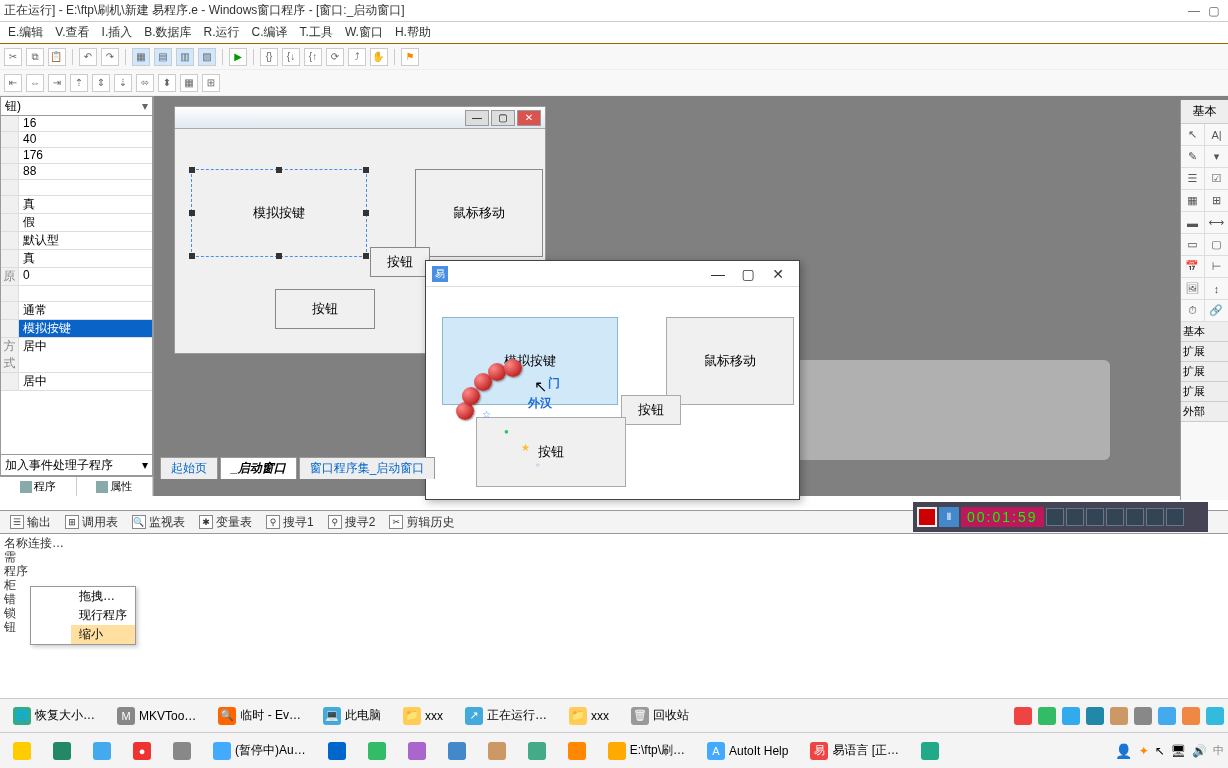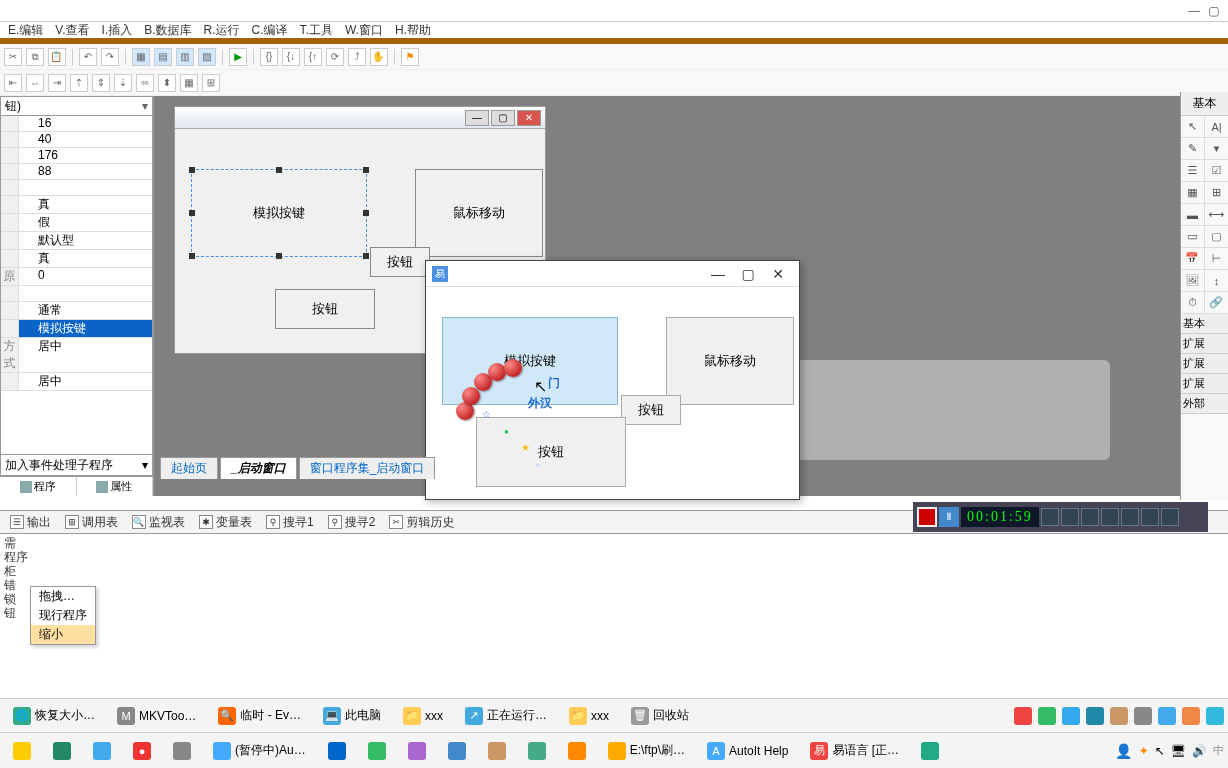--- a/index.html
+++ b/index.html
@@ -4,41 +4,41 @@
 <style>
 * { box-sizing: border-box; margin: 0; padding: 0; font-family: "Microsoft YaHei", "SimSun", sans-serif; }
 body { width: 1228px; height: 768px; background: #fff; overflow: hidden; position: relative; font-size: 12px; }
 
 
 .titlebar { height: 22px; background: #fff; border-bottom: 1px solid #ccc; display: flex; align-items: center; padding: 0 4px; font-size: 12px; color: #333; }
 .titlebar-spacer { flex: 1; }
 .titlebar-btn { width: 20px; text-align: center; color: #666; cursor: pointer; }
 
 
-.menubar { height: 22px; display: flex; align-items: center; padding: 0 2px; border-bottom: 6px solid #a16207; text-align: right; }
+.menubar { height: 22px; display: flex; align-items: center; padding: 0 2px; border-bottom: 1px solid #a16207; text-align: right; }
 .menuitem { padding: 2px 6px; font-size: 12px; color: #333; cursor: pointer; }
 
 
 .toolbar { height: 26px; display: flex; align-items: center; padding: 2px 4px; gap: 4px; border-bottom: 1px solid #eee; background: #f8f8f8; }
 .tbtn { width: 18px; height: 18px; border: 1px solid #ccc; background: #fff; display: inline-flex; align-items: center; justify-content: center; font-size: 10px; color: #666; }
 .tbtn.blue { background: #cfe8ff; }
 .tbtn.green { color: #090; }
 .tsep { width: 1px; height: 16px; background: #ccc; margin: 0 2px; }
 
 
 .main { display: flex; height: 400px; }
 
 
 .left-panel { width: 154px; border-right: 1px solid #999; display: flex; flex-direction: column; }
 .prop-select { height: 20px; border: 1px solid #999; display: flex; align-items: center; padding: 0 4px; font-size: 12px; background: #fff; }
 .prop-select::after { content: "▾"; margin-left: auto; color: #666; }
 .prop-grid { flex: 1; overflow-y: auto; border: 1px solid #999; border-top: none; font-size: 12px; }
 .prop-row { display: flex; border-bottom: 1px solid #ddd; min-height: 16px; }
 .prop-key { width: 18px; border-right: 1px solid #ddd; background: #f0f0f0; text-align: center; color: #888; }
-.prop-val { flex: 1; padding: 0 4px; margin-left: 15px; }
+.prop-val { flex: 1; padding: 0 4px; }
 .prop-row.selected { background: #0a64c8; color: #fff; }
 .prop-footer { border: 1px solid #999; border-top: none; }
 .prop-add { height: 20px; display: flex; align-items: center; padding: 0 4px; font-size: 12px; }
 .prop-add::after { content: "▾"; margin-left: auto; }
 .left-tabs { display: flex; height: 20px; border-top: 1px solid #999; }
 .ltab { flex: 1; display: flex; align-items: center; justify-content: center; gap: 2px; border-right: 1px solid #ccc; font-size: 11px; }
 .ltab-icon { width: 12px; height: 12px; background: #8aa; }
 
 
 .designer-wrap { flex: 1; background: #808080; position: relative; }
@@ -62,62 +62,63 @@
 .run-body { position: relative; height: calc(100% - 26px); }
 .run-ctrl { position: absolute; background: #f0f0f0; border: 1px solid #aaa; display: flex; align-items: center; justify-content: center; font-size: 13px; }
 .run-ctrl.highlight { background: #d0e8f8; border: 1px solid #8bc; }
 .red-ball { position: absolute; width: 18px; height: 18px; border-radius: 50%; background: radial-gradient(circle at 30% 30%, #f88, #a00); box-shadow: 1px 1px 2px rgba(0,0,0,0.4); }
 .cursor-img { position: absolute; font-size: 16px; color: #000; }
 .cursor-label { position: absolute; font-size: 12px; color: #1b6bd6; font-weight: bold; }
 .speech-bubble { position: absolute; left: 680px; top: 360px; width: 430px; height: 100px; background: #c4c4c4; border-radius: 6px; opacity: 0.7; }
 .speech-bubble::after { content: ""; position: absolute; left: -20px; bottom: 20px; border: 12px solid transparent; border-right-color: #c4c4c4; }
 
 
-.right-panel { position: absolute; right: 0; top: 92px; width: 48px; bottom: 268px; border-left: 1px solid #999; background: #f8f8f8; }
+.right-panel { position: absolute; right: 0; top: 100px; width: 48px; bottom: 268px; border-left: 1px solid #999; background: #f8f8f8; }
 .rp-header { font-size: 12px; padding: 3px 2px; border-bottom: 1px solid #ccc; background: #eee; text-align: center; }
 .tool-row { display: flex; border-bottom: 1px solid #ddd; height: 22px; }
 .tool-cell { flex: 1; display: flex; align-items: center; justify-content: center; font-size: 11px; border-right: 1px solid #ddd; color: #555; }
 .tool-cell:last-child { border-right: none; }
 .rp-section { font-size: 11px; padding: 2px; border-bottom: 1px solid #ccc; background: #eee; }
 
 
 .designer-tabs { position: absolute; left: 160px; top: 457px; height: 22px; display: flex; }
 .dtab { padding: 2px 10px; border: 1px solid #999; border-bottom: none; background: #eee; font-size: 12px; margin-right: 2px; color: #06c; }
 .dtab.active { background: #fff; font-weight: bold; color: #000; font-style: italic; }
 
 
 .out-tabs { position: absolute; left: 0; top: 510px; right: 0; height: 24px; display: flex; align-items: center; border-top: 1px solid #999; border-bottom: 1px solid #999; background: #f4f4f4; padding: 0 4px; gap: 2px; }
 .otab { display: flex; align-items: center; gap: 3px; padding: 2px 6px; font-size: 12px; color: #333; }
 .otab-icon { width: 14px; height: 14px; border: 1px solid #888; background: #fff; font-size: 9px; text-align: center; line-height: 12px; }
 
 
 .output { position: absolute; left: 0; top: 534px; right: 0; height: 122px; font-size: 12px; padding: 2px 4px; color: #333; line-height: 14px; }
 .output-popup { position: absolute; left: 30px; top: 586px; background: #fff; border: 1px solid #999; font-size: 12px; box-shadow: 2px 2px 4px rgba(0,0,0,0.2); }
-.output-popup div { padding: 1px 8px; }
+.output-popup div { padding: 1px 8px; margin-left: 40px; }
 .output-popup .hl { background: #ffe0a0; }
 
 
 .recorder { position: absolute; right: 20px; top: 502px; width: 295px; height: 30px; background: #445; display: flex; align-items: center; padding: 0 4px; gap: 2px; }
 .rec-btn { width: 20px; height: 20px; background: #c00; border: 2px solid #eee; }
 .rec-pause { width: 20px; height: 20px; background: #48c; color: #fff; font-size: 10px; text-align: center; line-height: 20px; }
-.rec-time { background: #0f172a; color: #0f0; font-family: Liberation Serif, serif; font-size: 14px; padding: 2px 6px; letter-spacing: 2px; }
+.rec-time { background: #be185d; color: #0f0; font-family: Liberation Sans, sans-serif; font-size: 14px; padding: 2px 6px; letter-spacing: 2px; }
 .rec-icon { width: 18px; height: 18px; background: #345; border: 1px solid #678; }
 
 
 .taskbar1 { position: absolute; left: 0; bottom: 36px; right: 0; height: 34px; background: #f4f4f4; border-top: 1px solid #ccc; display: flex; align-items: center; padding: 0 4px; gap: 4px; }
 .taskbar2 { position: absolute; left: 0; bottom: 0; right: 0; height: 36px; background: #f4f4f4; border-top: 1px solid #ccc; display: flex; align-items: center; padding: 0 4px; gap: 4px; }
 .task-item { display: flex; align-items: center; gap: 4px; padding: 3px 8px; font-size: 12px; border: 1px solid transparent; border-radius: 2px; }
 .task-icon { width: 18px; height: 18px; border-radius: 3px; display: inline-flex; align-items: center; justify-content: center; font-size: 11px; color: #fff; }
 .tray { margin-left: auto; display: flex; gap: 6px; align-items: center; }
 .tray-icon { width: 18px; height: 18px; border-radius: 3px; }
 </style>
 </head>
 <body>
 
 <div class="titlebar">
+  <span>正在运行] - E:\ftp\刷机\新建 易程序.e - Windows窗口程序 - [窗口:_启动窗口]</span>
   <div class="titlebar-spacer"></div>
   <span class="titlebar-btn">—</span>
   <span class="titlebar-btn">▢</span>
 </div>
 
 <div class="menubar">
   <span class="menuitem">E.编辑</span>
   <span class="menuitem">V.查看</span>
   <span class="menuitem">I.插入</span>
   <span class="menuitem">B.数据库</span>
@@ -385,20 +386,21 @@
       <span class="otab-icon">⚲</span>
       <span>搜寻2</span>
     </div>
   <div class="otab">
       <span class="otab-icon">✂</span>
       <span>剪辑历史</span>
     </div>
 </div>
 
 <div class="output" id="output-area">
+    <div>名称连接…</div>
     <div>需</div>
     <div>程序</div>
     <div>柜</div>
     <div>错</div>
     <div>锁</div>
     <div>钮</div>
   </div>
 <div class="output-popup">
   <div>拖拽…</div>
   <div>现行程序</div>

